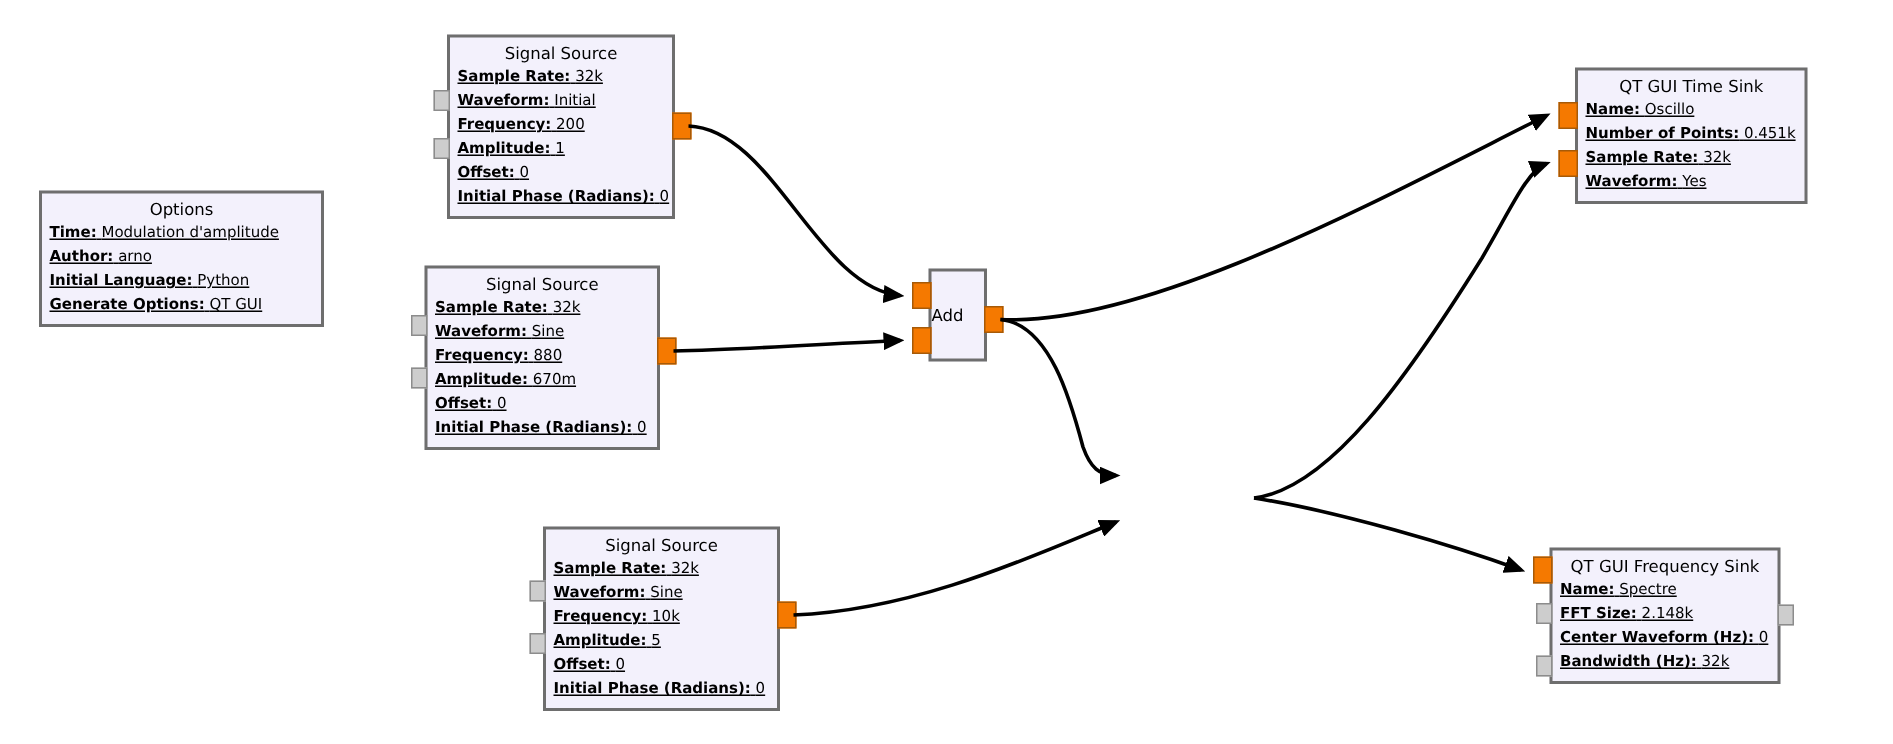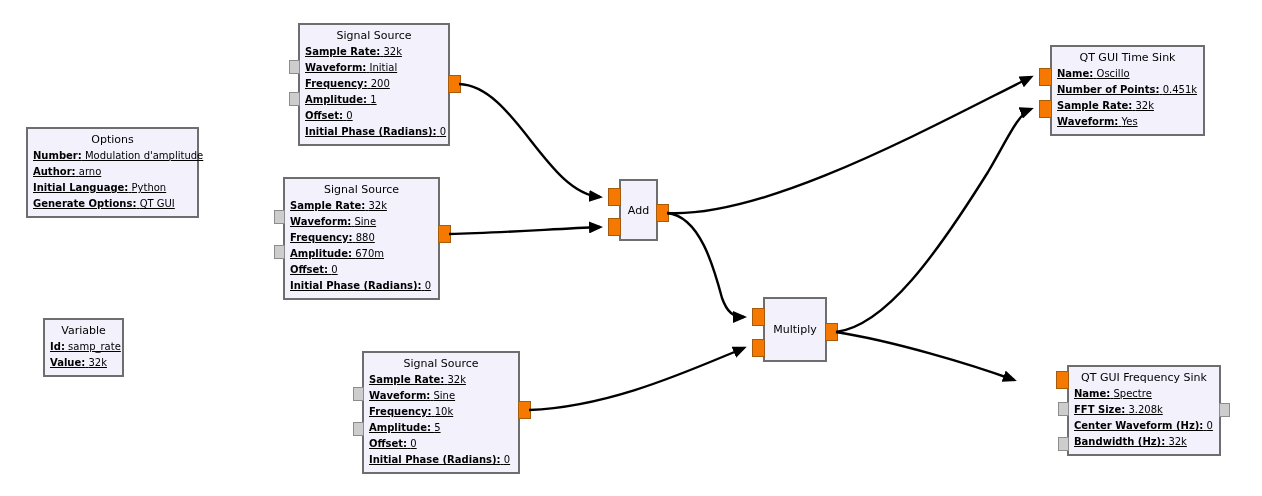--- a/index.html
+++ b/index.html
@@ -4,50 +4,45 @@
 <style>
   html,body{margin:0;padding:0;background:#fff;}
   .canvas{position:relative;width:1262px;height:496px;background:var(--canvas_bg,#fff);
           font-family:"DejaVu Sans",sans-serif;overflow:hidden;}
   .block{position:absolute;background:var(--block_fill,#f3f1fc);border:2px solid var(--block_border,#6e6e6e);
          padding:2px 5px 4px 5px;box-sizing:border-box;}
   .btitle{font-weight:normal;font-size:11px;line-height:17px;text-align:center;white-space:nowrap;color:#000;}
   .prow{font-size:10px;line-height:16px;white-space:nowrap;color:#000;text-decoration:underline;}
   .plabel{font-weight:bold;}
   .pvalue{font-weight:normal;}
-  .block.tiny{display:flex;align-items:center;justify-content:center;padding:0;}
+  .block.tiny{display:flex;align-items:center;justify-content:flex-start;padding:0;}
   .port{position:absolute;box-sizing:border-box;}
   .port.orange{width:13px;height:18px;background:var(--port_orange,#f57900);border:1px solid var(--port_orange_border,#a75a07);}
   .port.gray{width:11px;height:14px;background:var(--port_gray,#cdcdcd);border:1px solid var(--port_gray_border,#8c8c8c);}
   .port.in.orange{left:-13px;}
   .port.in.gray{left:-11px;}
   .port.out.orange{right:-13px;}
   .port.out.gray{right:-11px;}
   svg.wires{position:absolute;left:0;top:0;pointer-events:none;}
   svg.wires path.wire{fill:none;stroke:var(--wire,#000);stroke-width:2.4px;pointer-events:stroke;}
   svg.wires marker path{fill:var(--wire,#000);stroke:none;}
 </style>
 </head>
 <body>
 
 <div class="canvas">
 
-  <div class="block" style="left:26px;top:127px;width:173px;">
+  <div class="block" style="left:26px;top:127px;width:190px;">
     <div class="btitle">Options</div>
-    <div class="prow"><span class="plabel">Number:</span> <span class="pvalue">Modulation d'amplitude</span></div>
+    <div class="prow"><span class="plabel">Time:</span> <span class="pvalue">Modulation d'amplitude</span></div>
     <div class="prow"><span class="plabel">Author:</span> <span class="pvalue">arno</span></div>
     <div class="prow"><span class="plabel">Initial Language:</span> <span class="pvalue">Python</span></div>
     <div class="prow"><span class="plabel">Generate Options:</span> <span class="pvalue">QT GUI</span></div>
   </div>
 
-  <div class="block" style="left:43px;top:318px;width:81px;">
-    <div class="btitle">Variable</div>
-    <div class="prow"><span class="plabel">Id:</span> <span class="pvalue">samp_rate</span></div>
-    <div class="prow"><span class="plabel">Value:</span> <span class="pvalue">32k</span></div>
-  </div>
 
   <div class="block" style="left:298px;top:23px;width:152px;">
     <div class="port in gray" style="top:35px;"></div>
     <div class="port in gray" style="top:67px;"></div>
     <div class="port out orange" style="top:50px;"></div>
     <div class="btitle">Signal Source</div>
     <div class="prow"><span class="plabel">Sample Rate:</span> <span class="pvalue">32k</span></div>
     <div class="prow"><span class="plabel">Waveform:</span> <span class="pvalue">Initial</span></div>
     <div class="prow"><span class="plabel">Frequency:</span> <span class="pvalue">200</span></div>
     <div class="prow"><span class="plabel">Amplitude:</span> <span class="pvalue">1</span></div>
@@ -81,45 +76,39 @@
     <div class="prow"><span class="plabel">Initial Phase (Radians):</span> <span class="pvalue">0</span></div>
   </div>
 
   <div class="block tiny" style="left:619px;top:179px;width:39px;height:62px;">
     <div class="port in orange" style="top:7px;"></div>
     <div class="port in orange" style="top:37px;"></div>
     <div class="port out orange" style="top:23px;"></div>
     <div class="btitle">Add</div>
   </div>
 
-  <div class="block tiny" style="left:763px;top:297px;width:64px;height:65px;">
-    <div class="port in orange" style="top:9px;"></div>
-    <div class="port in orange" style="top:40px;"></div>
-    <div class="port out orange" style="top:24px;"></div>
-    <div class="btitle">Multiply</div>
-  </div>
 
   <div class="block" style="left:1050px;top:45px;width:155px;">
     <div class="port in orange" style="top:21px;"></div>
     <div class="port in orange" style="top:53px;"></div>
     <div class="btitle">QT GUI Time Sink</div>
     <div class="prow"><span class="plabel">Name:</span> <span class="pvalue">Oscillo</span></div>
     <div class="prow"><span class="plabel">Number of Points:</span> <span class="pvalue">0.451k</span></div>
     <div class="prow"><span class="plabel">Sample Rate:</span> <span class="pvalue">32k</span></div>
     <div class="prow"><span class="plabel">Waveform:</span> <span class="pvalue">Yes</span></div>
   </div>
 
-  <div class="block" style="left:1067px;top:365px;width:154px;">
+  <div class="block" style="left:1033px;top:365px;width:154px;">
     <div class="port in orange" style="top:4px;"></div>
     <div class="port in gray" style="top:35px;"></div>
     <div class="port in gray" style="top:70px;"></div>
     <div class="port out gray" style="top:36px;"></div>
     <div class="btitle">QT GUI Frequency Sink</div>
     <div class="prow"><span class="plabel">Name:</span> <span class="pvalue">Spectre</span></div>
-    <div class="prow"><span class="plabel">FFT Size:</span> <span class="pvalue">3.208k</span></div>
+    <div class="prow"><span class="plabel">FFT Size:</span> <span class="pvalue">2.148k</span></div>
     <div class="prow"><span class="plabel">Center Waveform (Hz):</span> <span class="pvalue">0</span></div>
     <div class="prow"><span class="plabel">Bandwidth (Hz):</span> <span class="pvalue">32k</span></div>
   </div>
 
   <svg class="wires" width="1262" height="496" viewBox="0 0 1262 496">
     <defs>
       <marker id="arrow" markerUnits="userSpaceOnUse" markerWidth="14" markerHeight="12" refX="11" refY="6" orient="auto">
         <path d="M0,0 L14,6 L0,12 z"></path>
       </marker>
     </defs>

